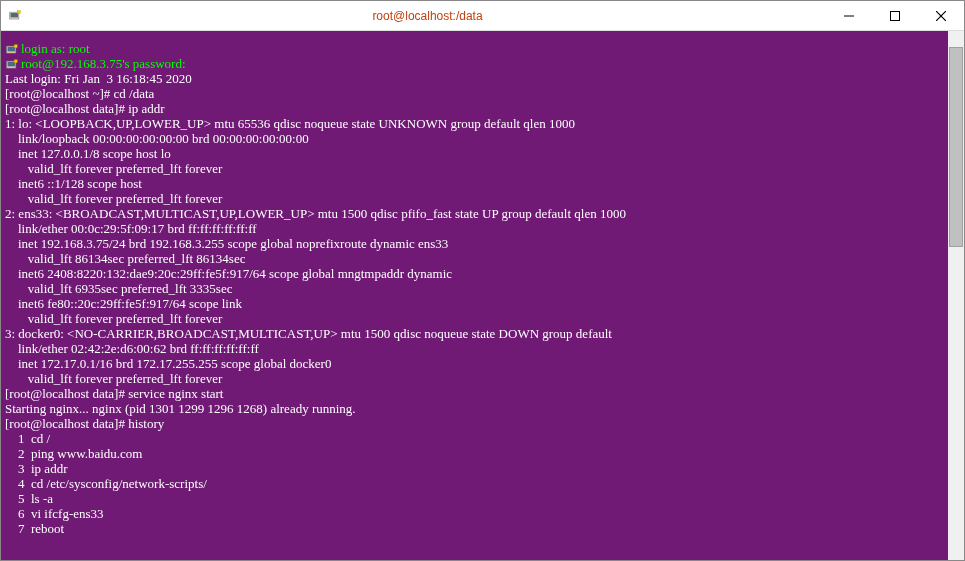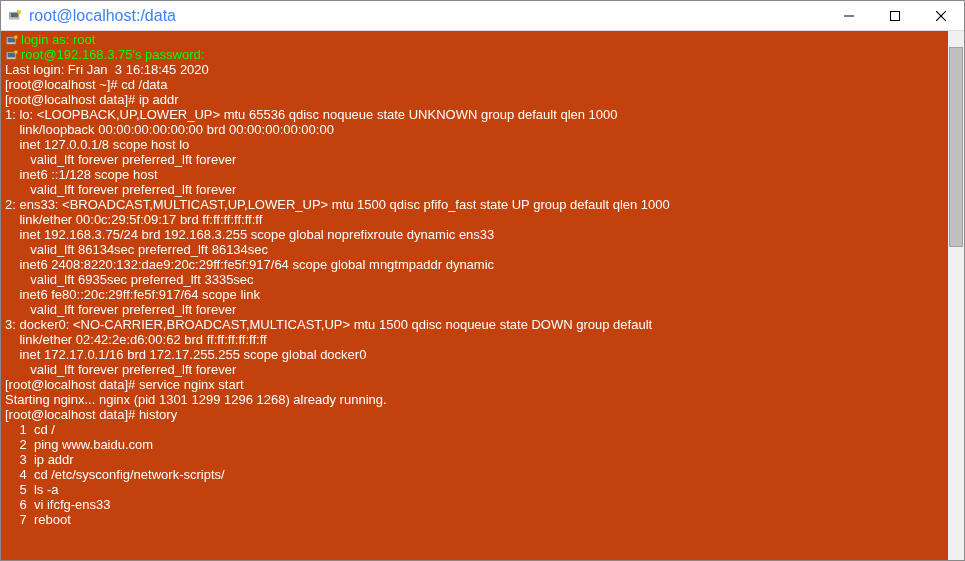--- a/index.html
+++ b/index.html
@@ -32,23 +32,24 @@
     }
     .titlebar-icon {
       width: 16px;
       height: 16px;
       margin-right: 6px;
       display: flex;
       align-items: center;
       justify-content: center;
     }
     .titlebar-title {
-      font-size: 16px;
-      color: #3b82f6;
+      font-size: 12px;
+      color: #c2410c;
       flex: 1;
+      text-align: center;
     }
     .window-controls {
       display: flex;
       height: 100%;
     }
     .window-btn {
       width: 46px;
       height: 100%;
       display: flex;
       align-items: center;
@@ -59,26 +60,26 @@
       font-family: Arial, sans-serif;
     }
     .terminal-wrapper {
       flex: 1;
       display: flex;
       background: #000;
       overflow: hidden;
     }
     .terminal {
       flex: 1;
-      background: #c2410c;
+      background: #701a75;
       color: #fff;
-      font-family: Liberation Sans, sans-serif;
+      font-family: Liberation Serif, serif;
       font-size: 13px;
       line-height: 15px;
-      padding: 1px 4px;
+      padding: 10px 4px;
       overflow-y: auto;
       white-space: pre;
     }
     .scrollbar {
       width: 16px;
       background: #f0f0f0;
       position: relative;
     }
     .scrollbar-thumb {
       position: absolute;

